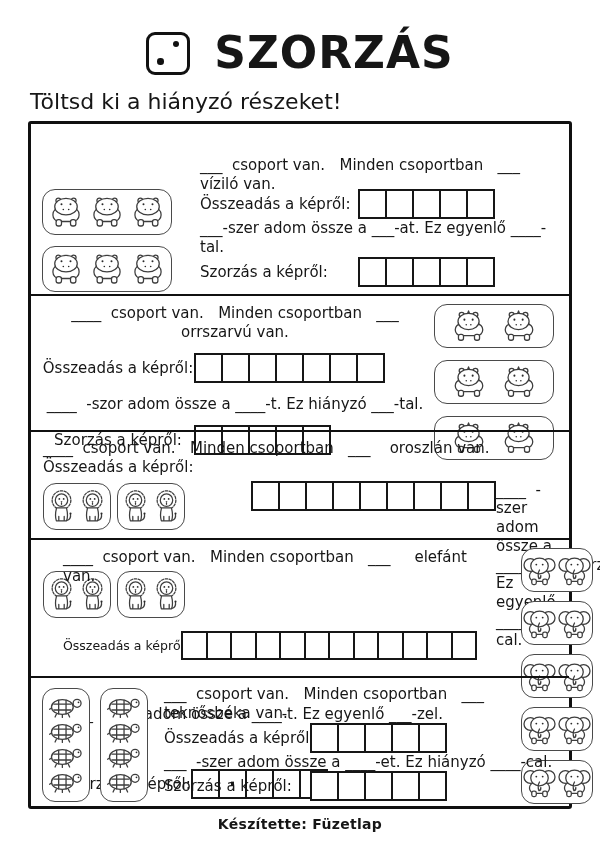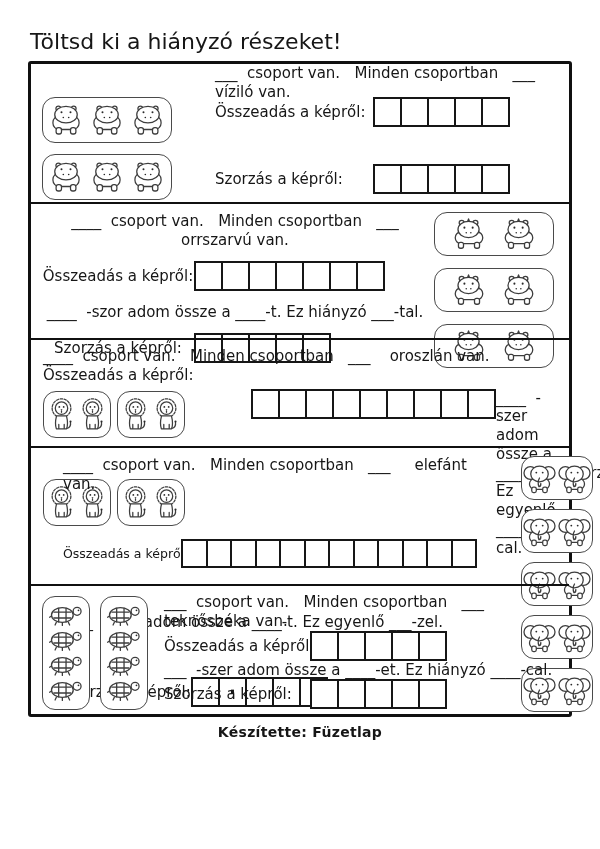--- a/index.html
+++ b/index.html
@@ -40,21 +40,21 @@
   .cluster { display:flex; }
   .animal-group { border:1.4px solid #4a4a4a; border-radius:13px; display:flex;
                   align-items:center; justify-content:center; background:#fff; flex:none; }
   .animal { display:flex; align-items:center; justify-content:center; }
   .animal svg { display:block; }
   .animal svg * { stroke:#3d3d3d; stroke-width:1.4; fill:none; stroke-linecap:round; stroke-linejoin:round; }
   .animal svg .w { fill:#ffffff; }
   .animal svg .f { fill:#2b2b2b; stroke:none; }
 
   
-  .s1 { height:138px; display:grid; grid-template-columns:158px 1fr; grid-template-rows:24px 1fr; column-gap:15px; }
+  .s1 { height:138px; display:grid; grid-template-columns:158px 1fr; grid-template-rows:24px 1fr; column-gap:0;margin-top:32px; }
   .s1 .cluster { grid-row:2; grid-column:1; flex-direction:column; gap:11px; margin-top:2px; }
   .s1 .animal-group { width:128px; height:44px; gap:5px; }
   .s1 .content { grid-row:2; grid-column:2; display:flex; flex-direction:column; justify-content:space-between; padding:2px 0 6px 0; }
   .s1 .line1 { grid-column:2; align-self:center; }
   .s1 .label { width:158px; }
 
   
   .s2 { height:136px; display:grid; grid-template-columns:1fr 124px; column-gap:6px; }
   .s2 .content { display:flex; flex-direction:column; justify-content:space-between; padding:1px 0 5px 0;text-align:center; }
   .s2 .cluster { flex-direction:column; gap:12px; margin-top:1px; }
@@ -89,20 +89,27 @@
 
   
   .footer { text-align:center; font-size:14px; font-weight:bold; margin-top:7px;
             font-family:"DejaVu Sans","Liberation Sans",sans-serif; letter-spacing:0.3px; }
 </style>
 </head>
 <body>
 
 <div class="page">
 
+  <div class="header">
+    <div class="dice">
+        <i class="d1"></i>
+        <i class="d2"></i>
+      </div>
+    <div class="title">SZORZÁS</div>
+  </div>
 
   <div class="subtitle">Töltsd ki a hiányzó részeket!</div>
 
   <div class="sheet">
 
     <section class="section s1">
       <div class="line line1">___  csoport van.   Minden csoportban   ___    víziló van.</div>
       <div class="cluster cluster-hippo">
           <div class="animal-group">
             <span class="animal">
@@ -197,20 +204,21 @@
         <div class="row">
           <span class="label">Összeadás a képről:</span>
           <div class="cells">
               <div class="cell"></div>
               <div class="cell"></div>
               <div class="cell"></div>
               <div class="cell"></div>
               <div class="cell"></div>
             </div>
         </div>
+        <div class="line">___-szer adom össze a ___-at. Ez egyenlő ____-tal.</div>
         <div class="row">
           <span class="label">Szorzás a képről:</span>
           <div class="cells">
               <div class="cell"></div>
               <div class="cell"></div>
               <div class="cell"></div>
               <div class="cell"></div>
               <div class="cell"></div>
             </div>
         </div>

